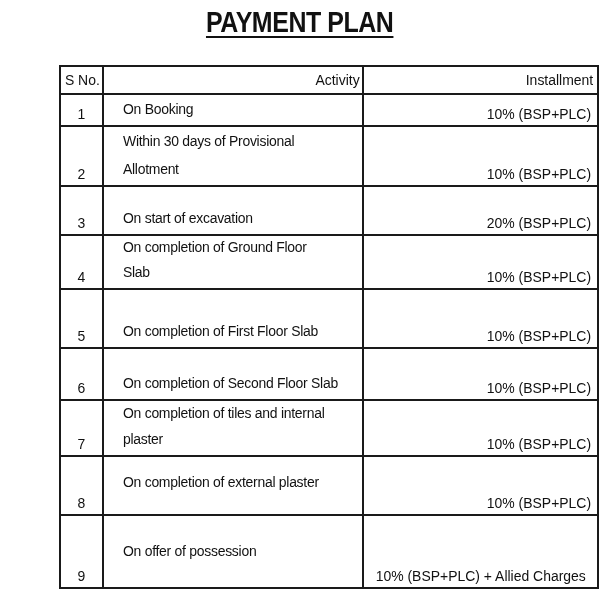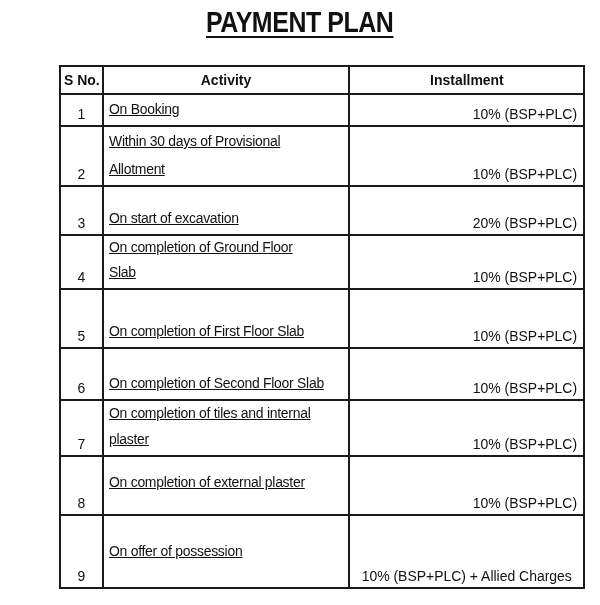--- a/index.html
+++ b/index.html
@@ -49,42 +49,41 @@
     td, th {
       border: 2px solid #1a1a1a;
       padding: 0;
       overflow: hidden;
       white-space: nowrap;
     }
     col.c-sno { width: 43px; }
     col.c-act { width: 225px; }
     col.c-inst { width: 209px; }
     th {
-      font-weight: bold;
+      font-weight: normal;
       height: 26px;
-      text-align: center;
+      text-align: right;
       vertical-align: middle;
       font-size: 15.5px;
     }
     td {
       vertical-align: bottom;
       position: relative;
     }
     .sno {
       text-align: center;
       padding-bottom: 2px;
     }
     .act {
       text-align: left;
-      padding-left: 5px;
+      padding-left: 19px;
       padding-bottom: 2px;
       line-height: 28px;
       letter-spacing: -0.3px;
       transform-origin: left bottom;
-      text-decoration: underline;
     }
     .act-text {
       display: inline-block;
       transform: scaleX(0.9);
       transform-origin: left bottom;
     }
     .inst {
       text-align: right;
       padding-bottom: 2px;
     }

